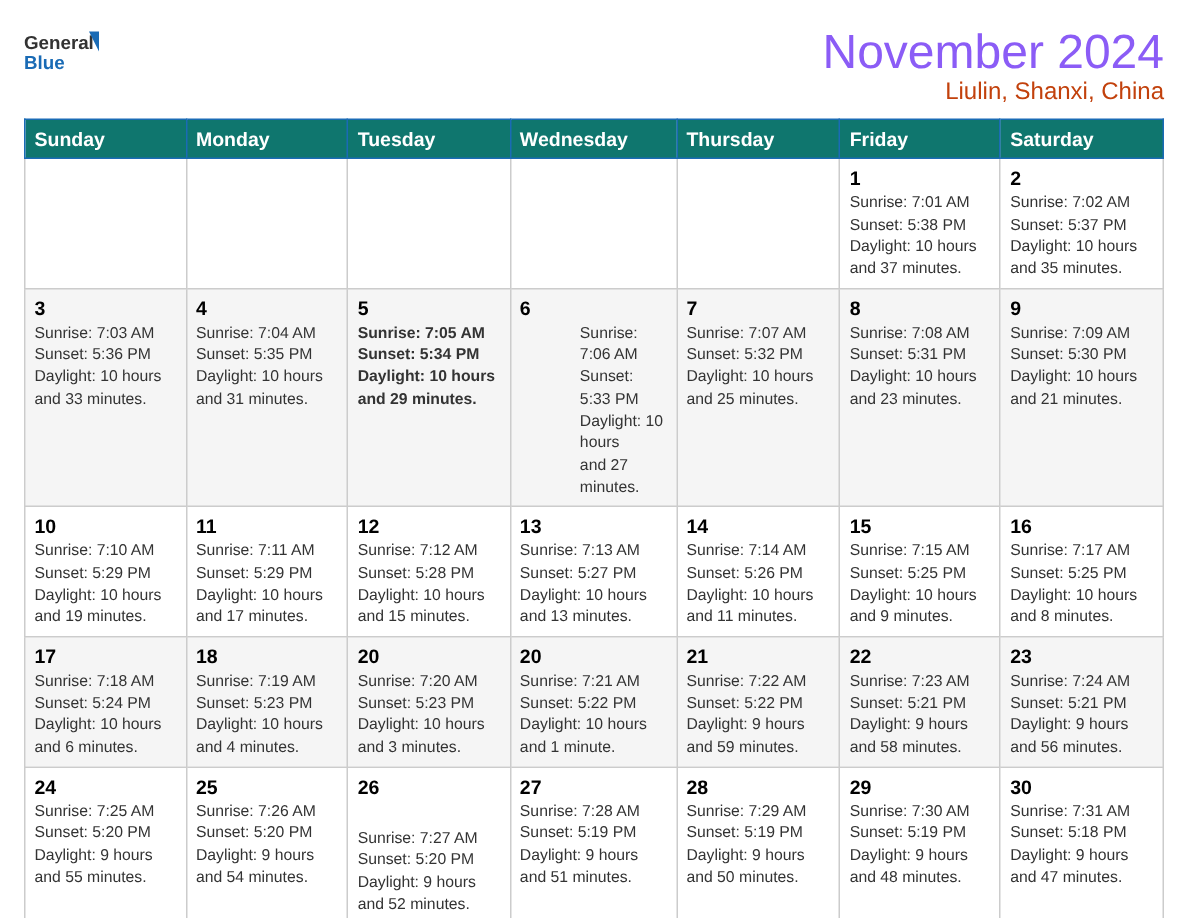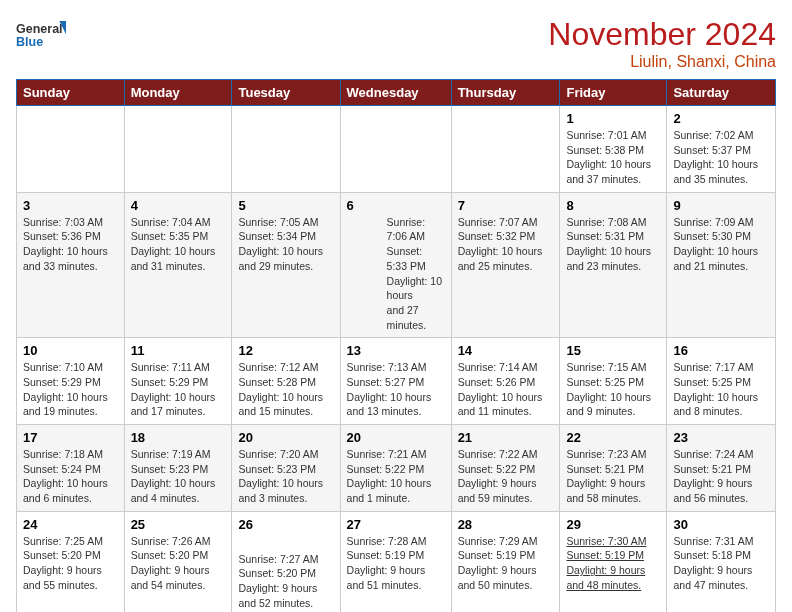--- a/index.html
+++ b/index.html
@@ -20,34 +20,34 @@
       display: flex;
       align-items: center;
       gap: 4px;
     }
     .title-block {
       text-align: right;
     }
     .month-title {
       font-size: 32px;
       font-weight: normal;
-      color: #b91c1c;
+      color: #8b5cf6;
       text-align: center;
     }
     .location {
       font-size: 16px;
       color: #c2410c;
     }
     table {
       width: 100%;
       border-collapse: collapse;
       font-size: 11px;
     }
     thead tr th {
-      background-color: #7f1d1d;
+      background-color: #0f766e;
       color: #fff;
       padding: 5px 6px;
       text-align: left;
       font-size: 13px;
       font-weight: bold;
       border: 1px solid #1a6bb5;
     }
     tbody tr td {
       vertical-align: top;
       padding: 5px 6px;
@@ -138,21 +138,21 @@
         </td>
         <td>
           <span class="day-num">4</span>
           <div class="day-detail" style="white-space: pre-line;">Sunrise: 7:04 AM
 Sunset: 5:35 PM
 Daylight: 10 hours
 and 31 minutes.</div>
         </td>
         <td>
           <span class="day-num">5</span>
-          <div class="day-detail" style="white-space: pre-line;">Sunrise: 7:05 AM
+          <div class="day-detail" style="white-space: pre-line; font-weight: bold;">Sunrise: 7:05 AM
 Sunset: 5:34 PM
 Daylight: 10 hours
 and 29 minutes.</div>
         </td>
         <td>
           <span class="day-num">6</span>
           <div class="day-detail" style="white-space: pre-line; margin-left: 40px;">Sunrise: 7:06 AM
 Sunset: 5:33 PM
 Daylight: 10 hours
 and 27 minutes.</div>
@@ -312,21 +312,21 @@
         </td>
         <td>
           <span class="day-num">28</span>
           <div class="day-detail" style="white-space: pre-line;">Sunrise: 7:29 AM
 Sunset: 5:19 PM
 Daylight: 9 hours
 and 50 minutes.</div>
         </td>
         <td>
           <span class="day-num">29</span>
-          <div class="day-detail" style="white-space: pre-line; text-decoration: underline;">Sunrise: 7:30 AM
+          <div class="day-detail" style="white-space: pre-line;">Sunrise: 7:30 AM
 Sunset: 5:19 PM
 Daylight: 9 hours
 and 48 minutes.</div>
         </td>
         <td>
           <span class="day-num">30</span>
           <div class="day-detail" style="white-space: pre-line;">Sunrise: 7:31 AM
 Sunset: 5:18 PM
 Daylight: 9 hours
 and 47 minutes.</div>

